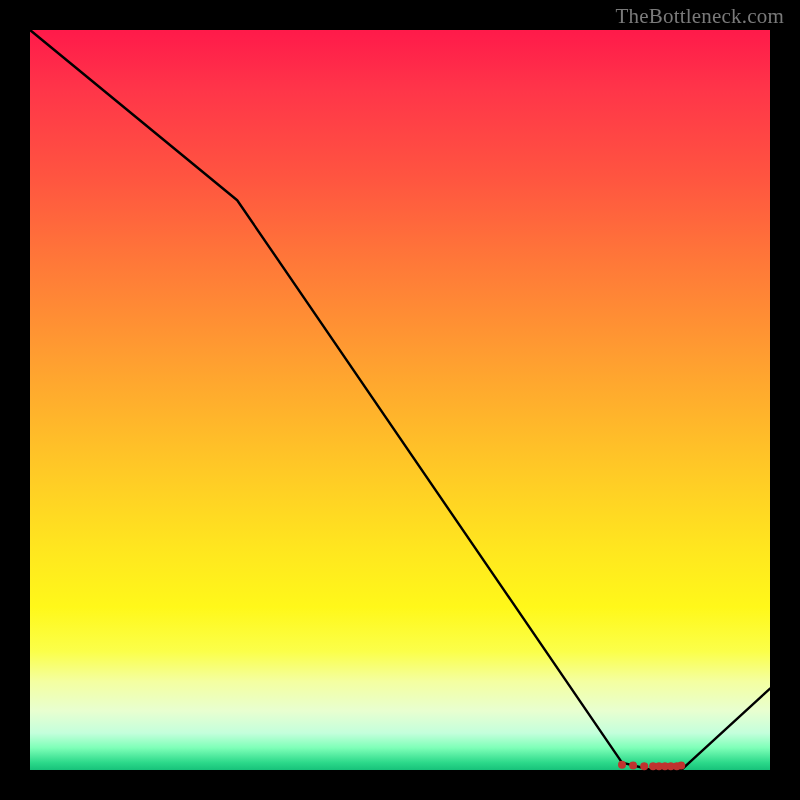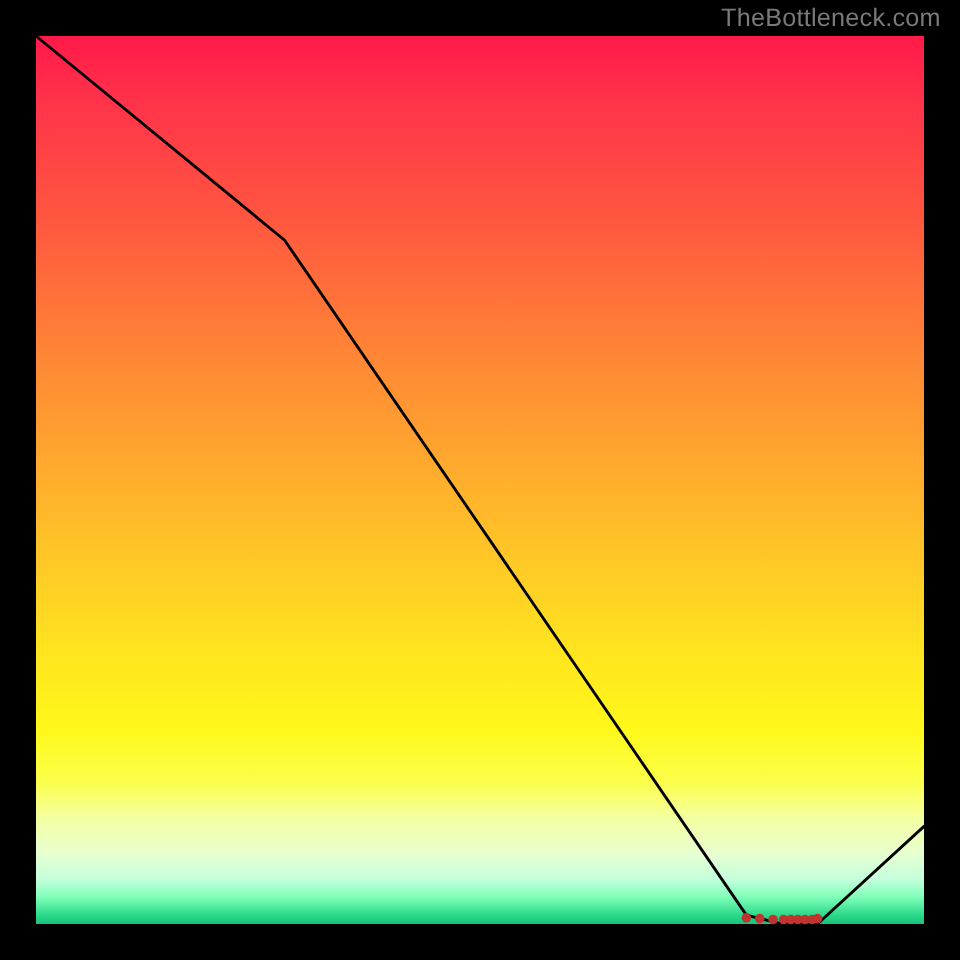--- a/index.html
+++ b/index.html
@@ -18,20 +18,21 @@
     background: #000;
   }
   .watermark {
     position: absolute;
     top: 4px;
     right: 16px;
     color: #7a7a7a;
     font-size: 21px;
     font-weight: 500;
     letter-spacing: 0.2px;
+    font-family: Liberation Serif, serif;
   }
   .plot-frame {
     position: absolute;
     left: 30px;
     top: 30px;
     width: 740px;
     height: 740px;
   }
   .gradient-bg {
     position: absolute;

